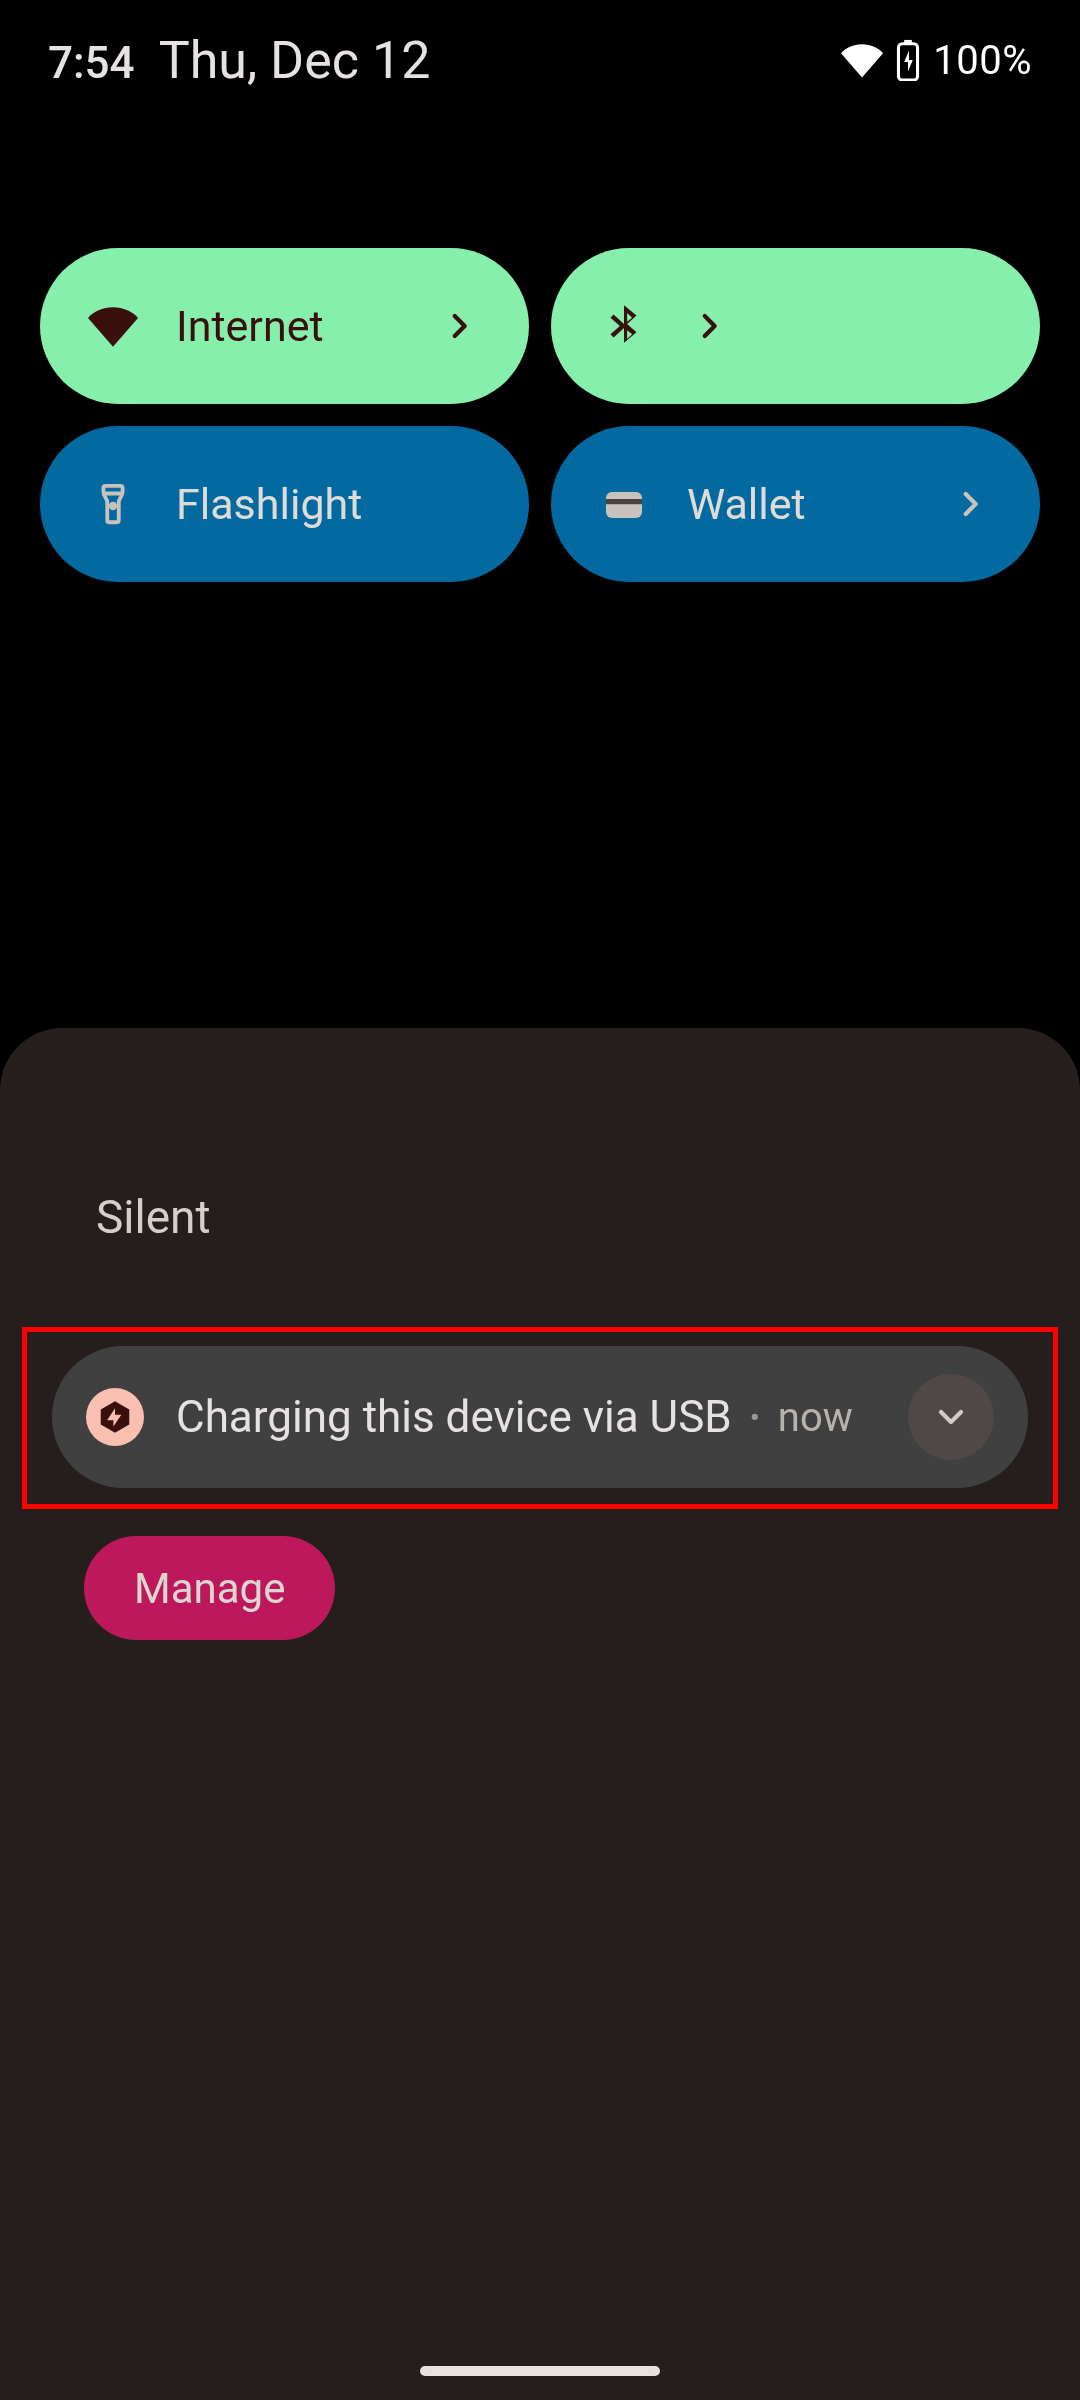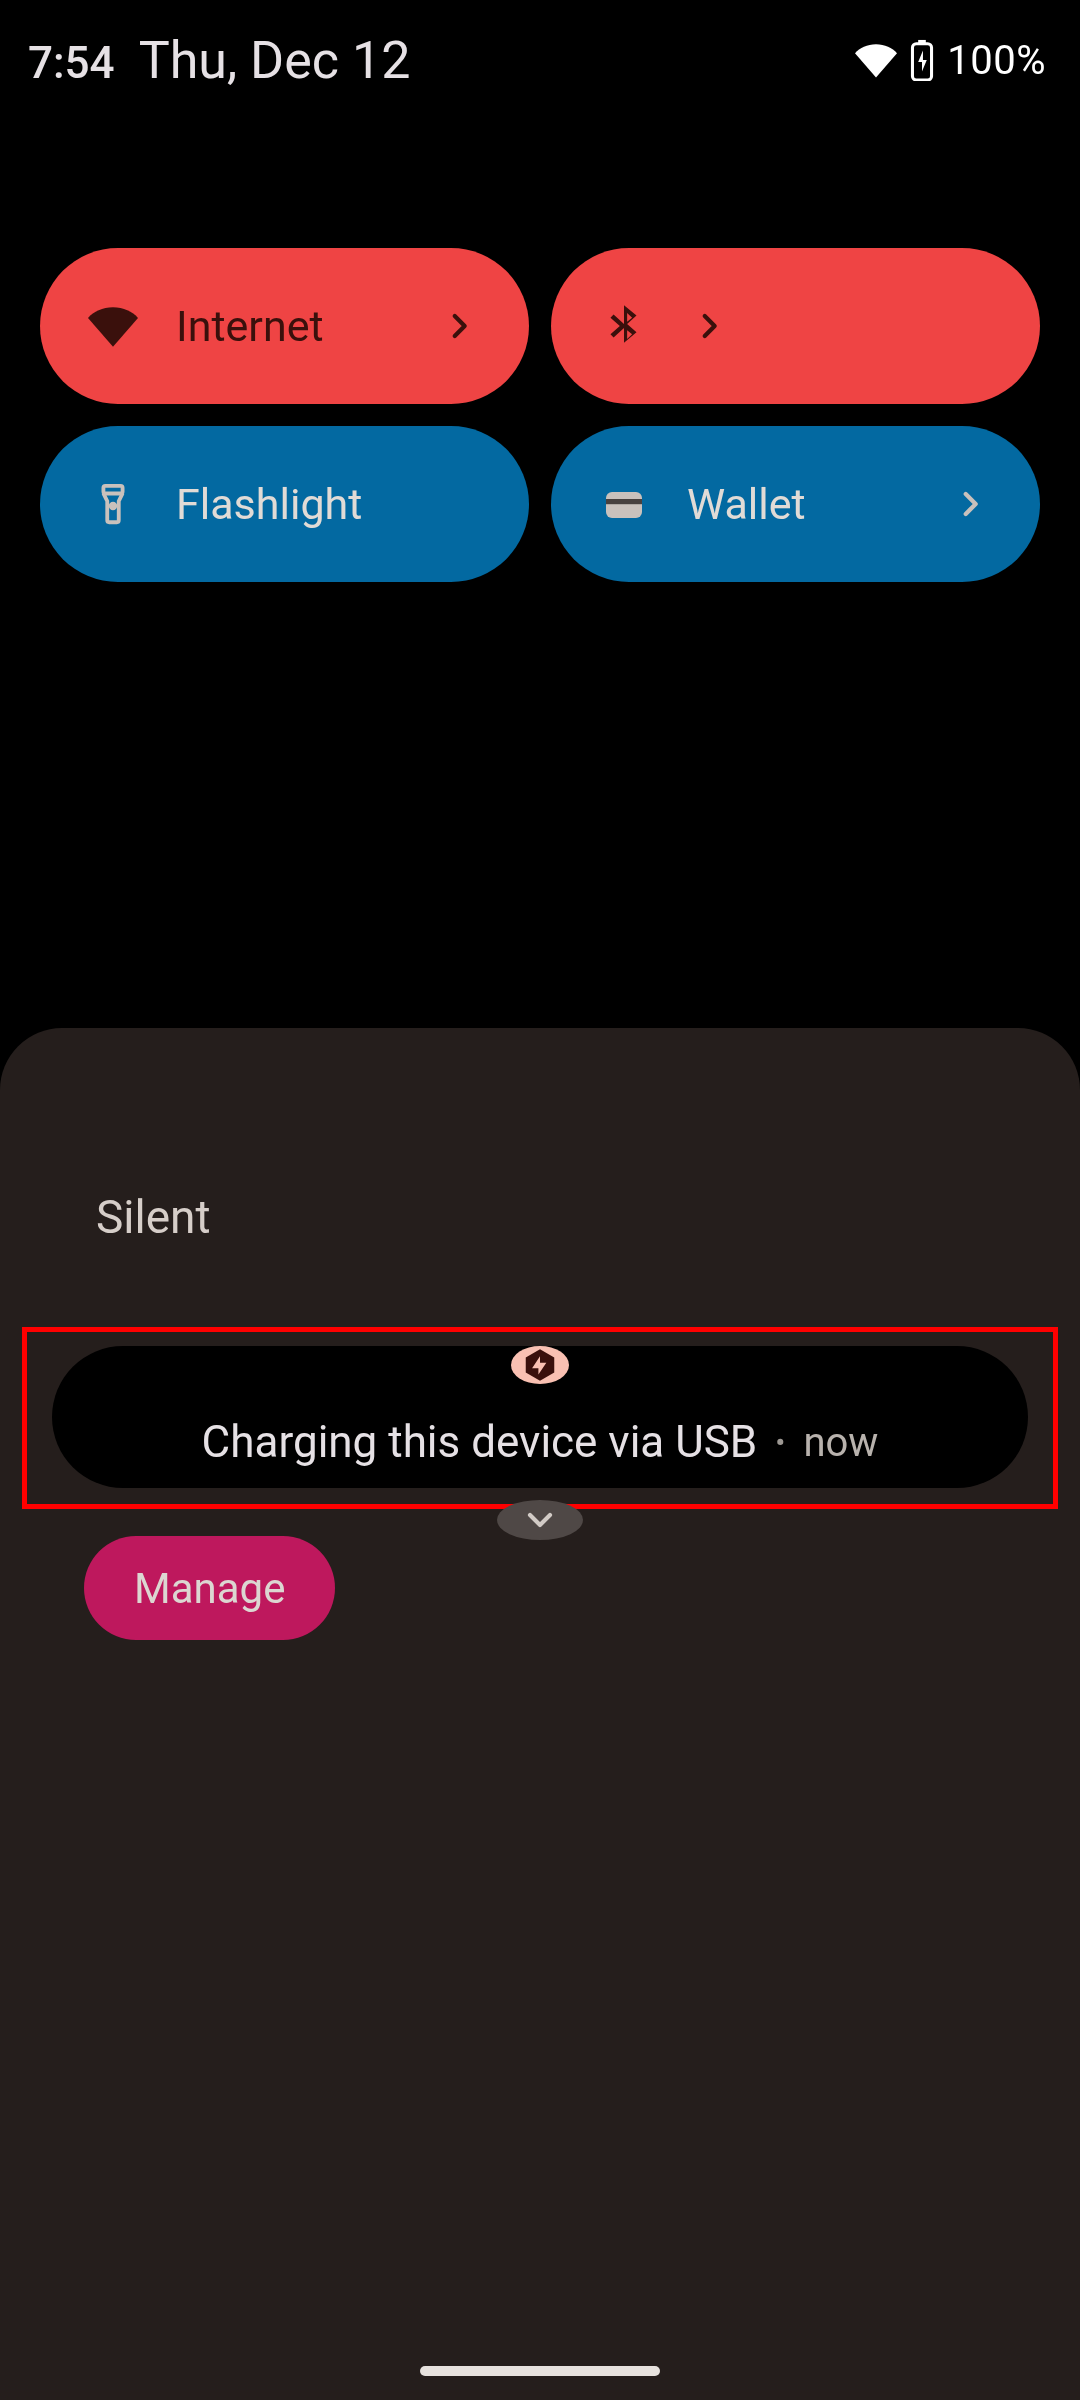--- a/index.html
+++ b/index.html
@@ -1,41 +1,41 @@
 <!DOCTYPE html>
 <html><head>
   <meta charset="utf-8">
   <style>
     * { margin:0; padding:0; box-sizing:border-box; font-family:"Roboto","Arial",sans-serif; -webkit-font-smoothing:antialiased; }
     html, body { width:1080px; height:2400px; background:#000; overflow:hidden; }
 
     
-    .status-bar { position:absolute; top:0; left:0; right:6px; height:120px; display:flex; align-items:center; justify-content:space-between; padding:0 28px; color:#fff; }
+    .status-bar { position:absolute; top:0; left:0; right:0; height:120px; display:flex; align-items:center; justify-content:space-between; padding:0 48px; color:#fff; }
     .status-left { display:flex; align-items:baseline; gap:24px; }
     .status-time { font-size:44px; font-weight:500; color:#E6E1E5; }
     .status-date { font-size:52px; font-weight:400; color:#E6E1E5; }
     .status-right { display:flex; align-items:center; gap:12px; }
     .battery-pct { font-size:40px; font-weight:400; color:#fff; letter-spacing:0.5px; }
 
     
     .qs-grid { position:absolute; top:248px; left:40px; right:40px; display:grid; grid-template-columns:1fr 1fr; gap:22px; }
     .qs-tile { height:156px; border-radius:80px; display:flex; align-items:center; padding:0 48px; gap:38px; position:relative; }
-    .qs-tile-on  { background:#ef4444; color:#3A100C; }
+    .qs-tile-on  { background:#86efac; color:#3A100C; }
     .qs-tile-off { background:#0369a1; color:#E1DBD6; }
     .qs-icon { width:50px; height:50px; flex:0 0 50px; display:flex; align-items:center; justify-content:center; }
     .qs-label { font-size:43px; font-weight:400; flex:1; }
     .qs-chevron { width:44px; height:44px; display:flex; align-items:center; justify-content:center; }
 
     
     .panel { position:absolute; top:1028px; left:0; right:0; bottom:0; background:#251E1C; border-radius:62px 62px 0 0; }
     .section-label { position:absolute; top:162px; left:84px; color:#D6CEC9; font-size:46px; font-weight:400;margin-left:12px; }
 
     .highlight { position:absolute; top:299px; left:22px; right:22px; height:182px; border:5px solid #FF0000; box-sizing:border-box; }
 
-    .notif { position:absolute; top:318px; left:52px; right:52px; height:142px; background:#000000; border-radius:72px; display:flex; align-items:center; padding:0 34px; gap:32px;flex-direction:column; }
+    .notif { position:absolute; top:318px; left:52px; right:52px; height:142px; background:#404040; border-radius:72px; display:flex; align-items:center; padding:0 34px; gap:32px; }
     .notif-icon-wrap { width:58px; height:58px; border-radius:50%; background:#F9C0B2; display:flex; align-items:center; justify-content:center; }
     .notif-text { display:flex; align-items:center; gap:18px; flex:1; }
     .notif-title { font-size:44px; color:#E6E1E5; }
     .notif-dot { font-size:30px; color:#9D9893; }
     .notif-time { font-size:40px; color:#B8B2AD; }
     .notif-expand { width:86px; height:86px; border-radius:50%; background:#4F4846; display:flex; align-items:center; justify-content:center; }
 
     .manage-btn { position:absolute; top:508px; left:84px; height:104px; padding:0 50px; border-radius:52px; background:#be185d; display:flex; align-items:center; justify-content:center; }
     .manage-btn span { font-size:42px; color:#DCD6D1; }
 

